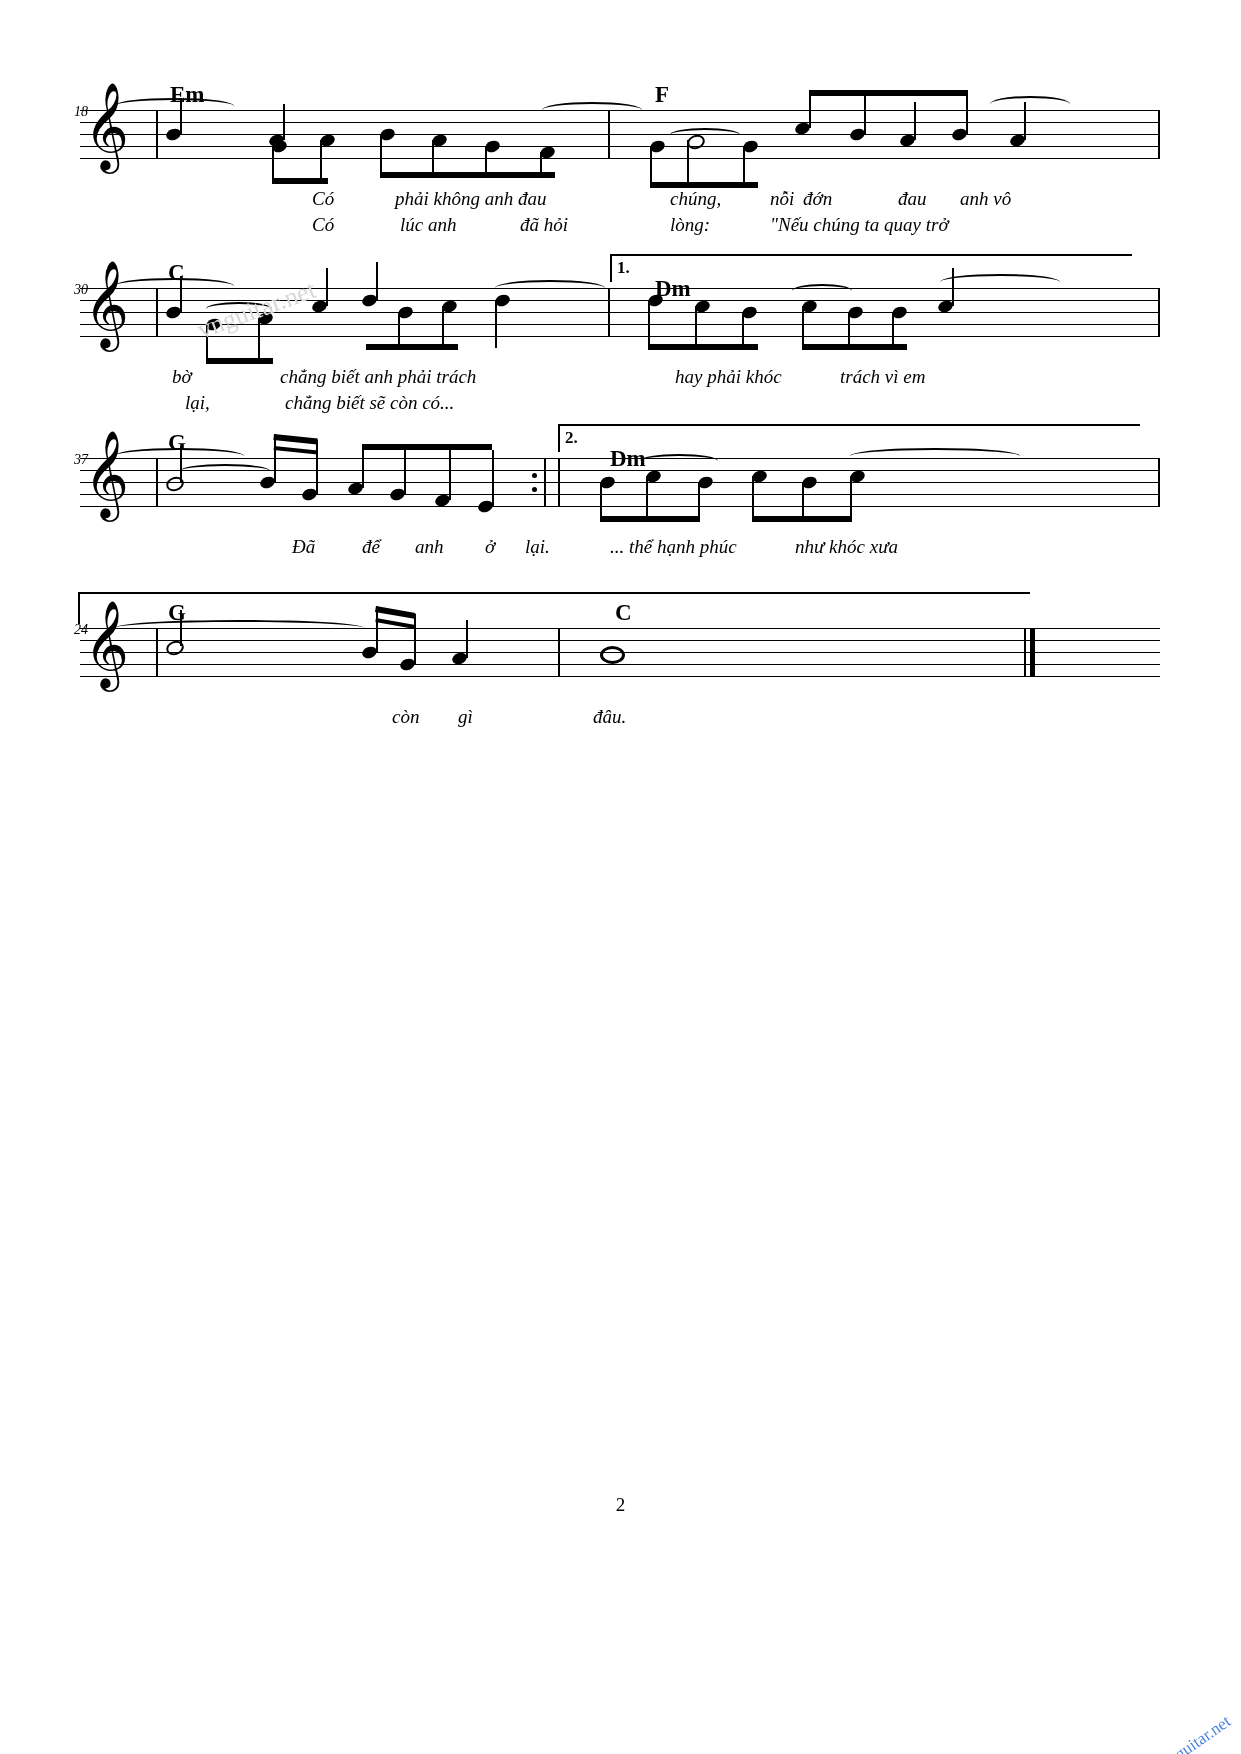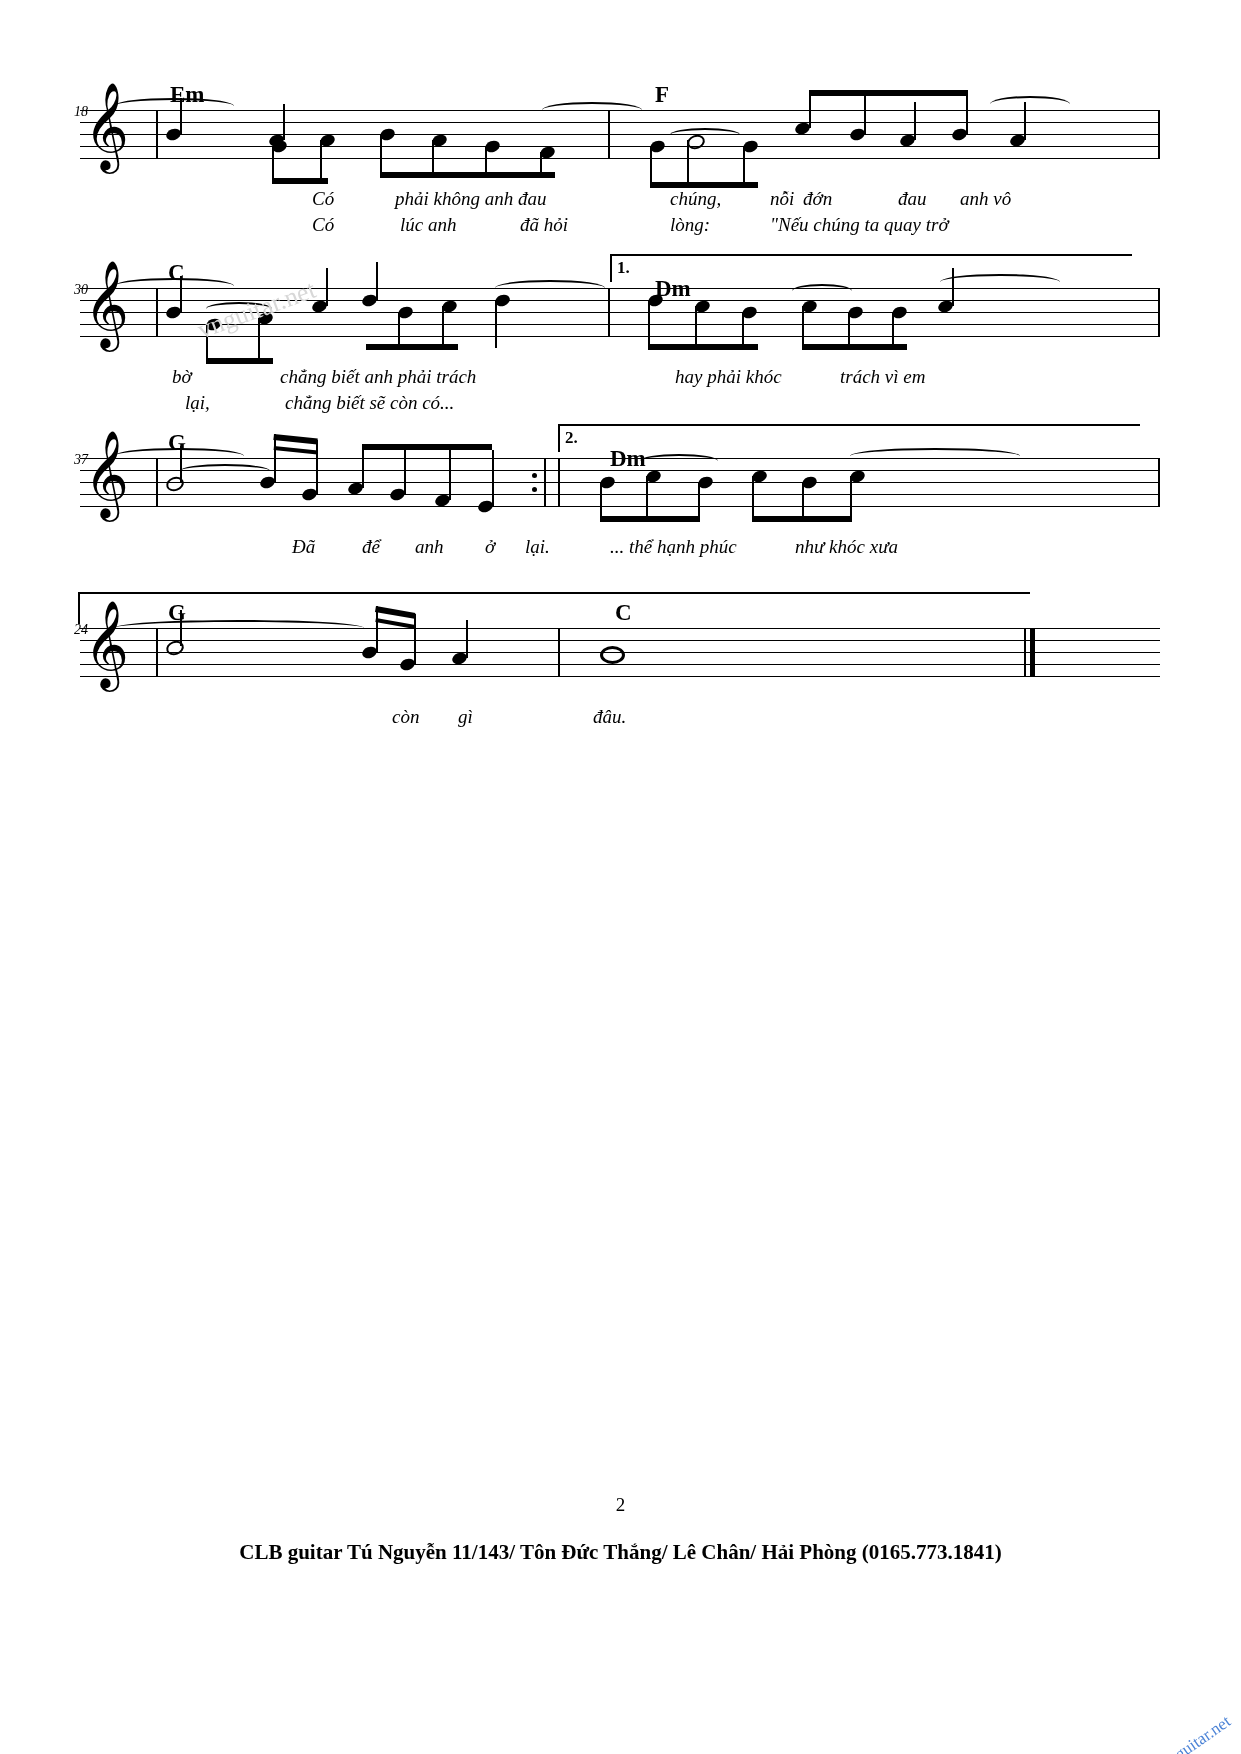--- a/index.html
+++ b/index.html
@@ -345,16 +345,15 @@
     <div class="lyrics" style="top:78px">
       <div class="lyr" style="left:312px">còn</div>
       <div class="lyr" style="left:378px">gì</div>
       <div class="lyr" style="left:513px">đâu.</div>
     </div>
   </div>
 
   <div class="wm-center" style="left:195px;top:295px">vnguitar.net</div>
 
   <div class="pagenum" style="top:1494px">2</div>
-  <div class="footer" style="top:1540px">CLB guitar Tú Nguyễn 11/143/ Tôn Đức Thắng/ Lê Chân/ Hải Phòng (0165.773.1841)</div>
   <div class="watermark">vnguitar.net</div>
 
 </div>
 
 </body></html>

